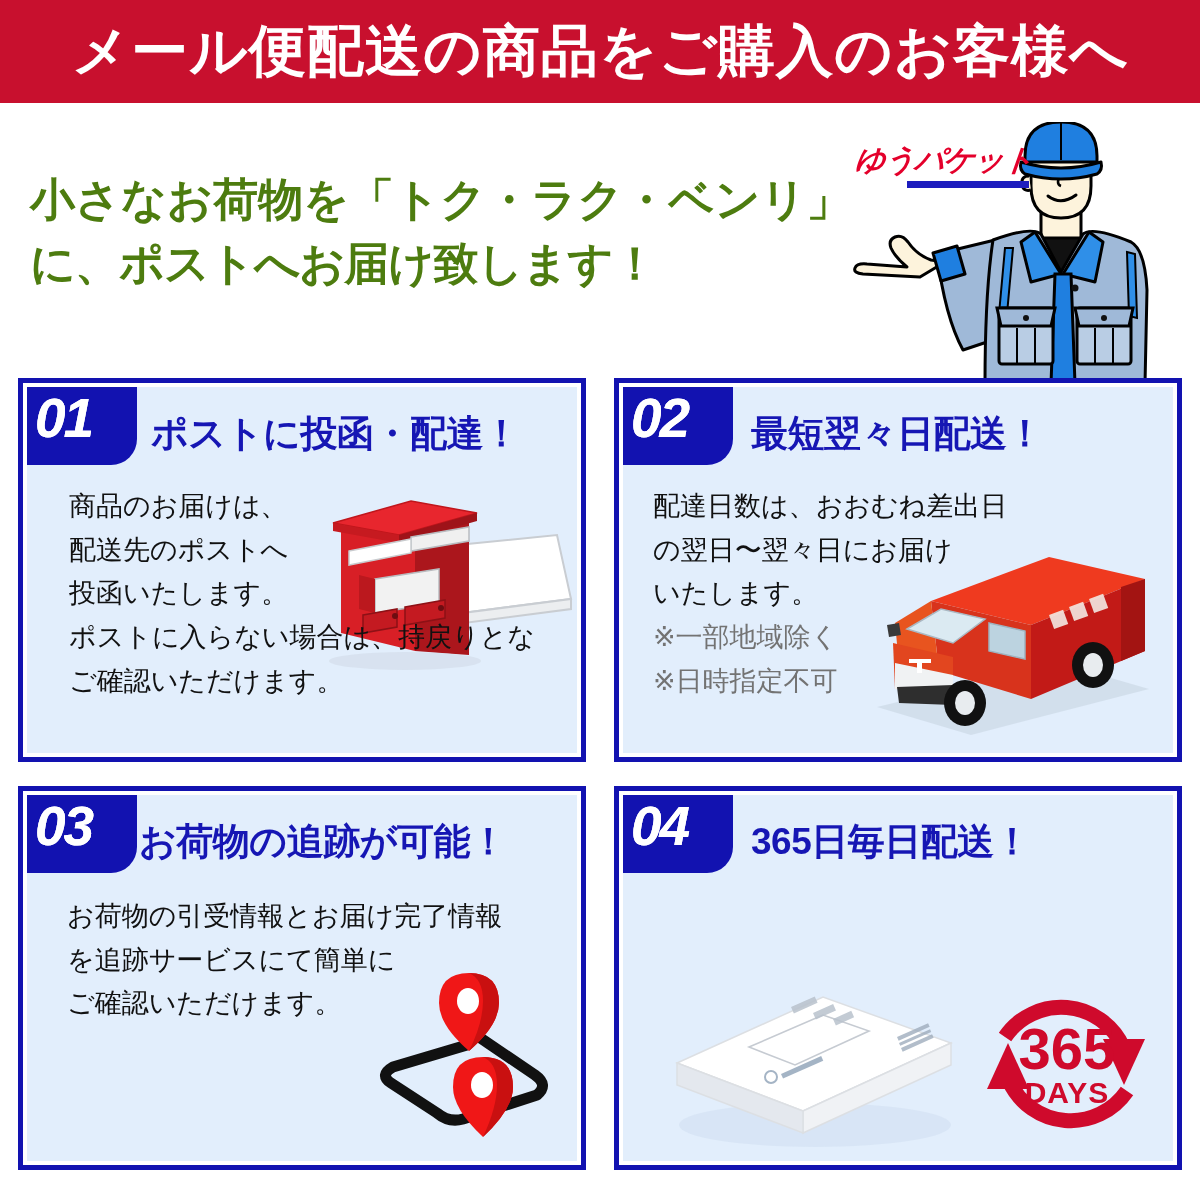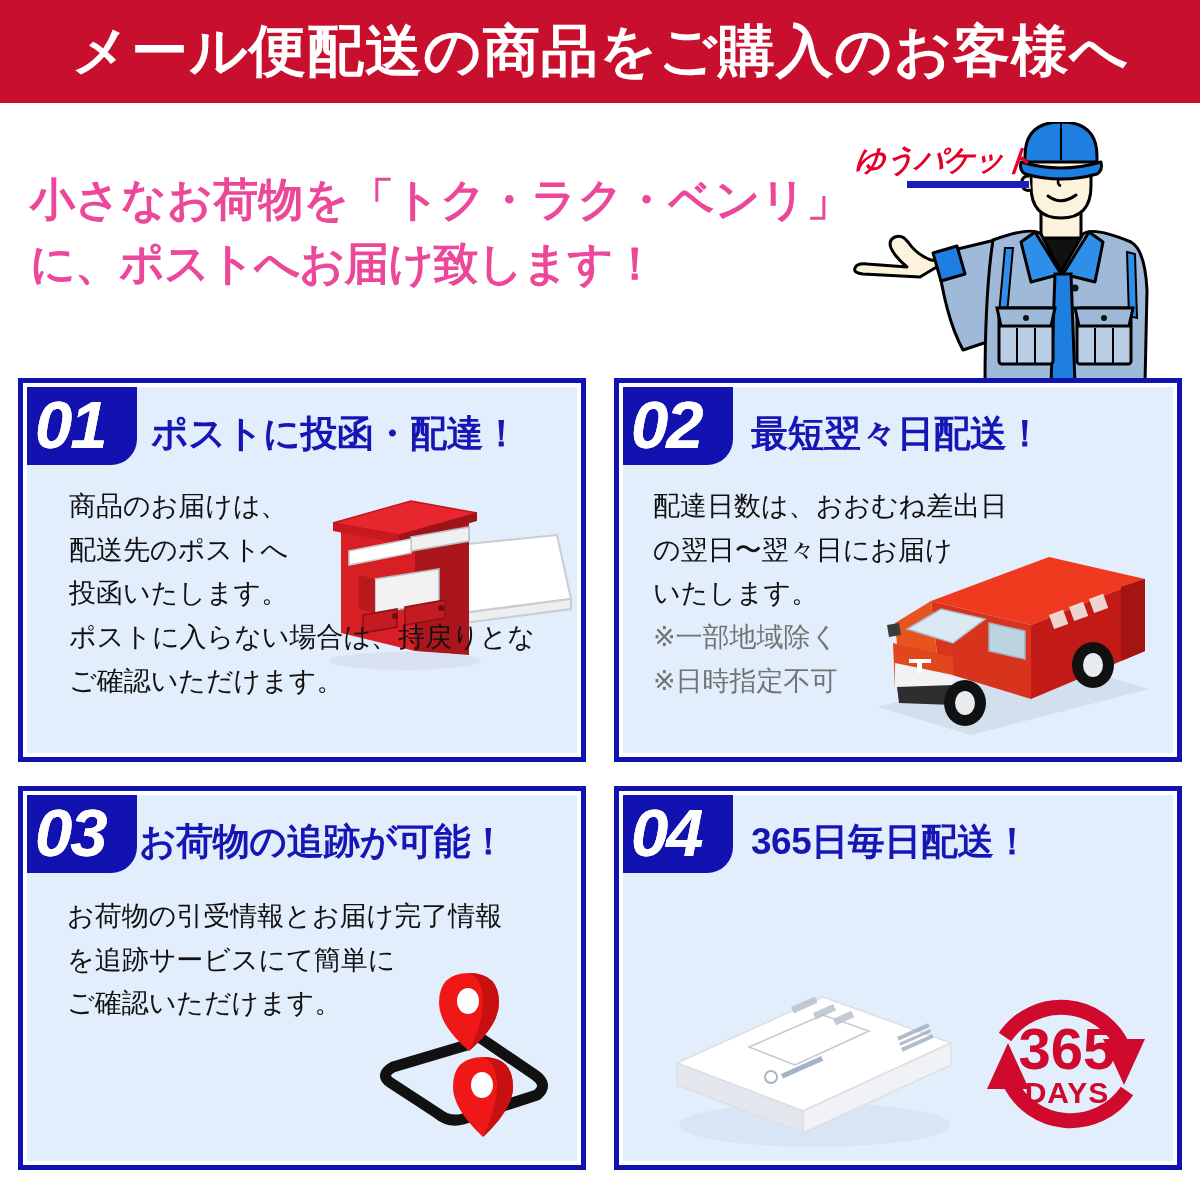--- a/index.html
+++ b/index.html
@@ -22,21 +22,21 @@
     font-size:56px;
     font-weight:bold;
     letter-spacing:1px;
     white-space:nowrap;
     transform:scaleX(1.02);
   }
 
   
   .subtitle{
     position:absolute; left:30px; top:168px; width:840px;
-    color:#ec4899;
+    color:#4d7c0f;
     font-weight:bold;
     font-size:45px;
     line-height:1.42;
     letter-spacing:0px;
   }
   .subtitle-line{ display:block; white-space:nowrap; }
   .subtitle-line.l2{ letter-spacing:-1px; }
 
   
   .mascot-wrap{
@@ -82,21 +82,21 @@
   
   .num-tab{
     position:absolute; left:0; top:0;
     width:110px; height:78px;
     background:#1212b0;
     border-bottom-right-radius:26px;
   }
   .num-text{
     position:absolute; left:8px; top:4px;
     color:#ffffff;
-    font-size:67px;
+    font-size:55px;
     font-weight:bold;
     font-style:italic;
     letter-spacing:-2px;
     line-height:1;
     z-index:3;
     text-shadow:0 0 0 #fff;
   }
 
   .card-heading{
     position:absolute;

